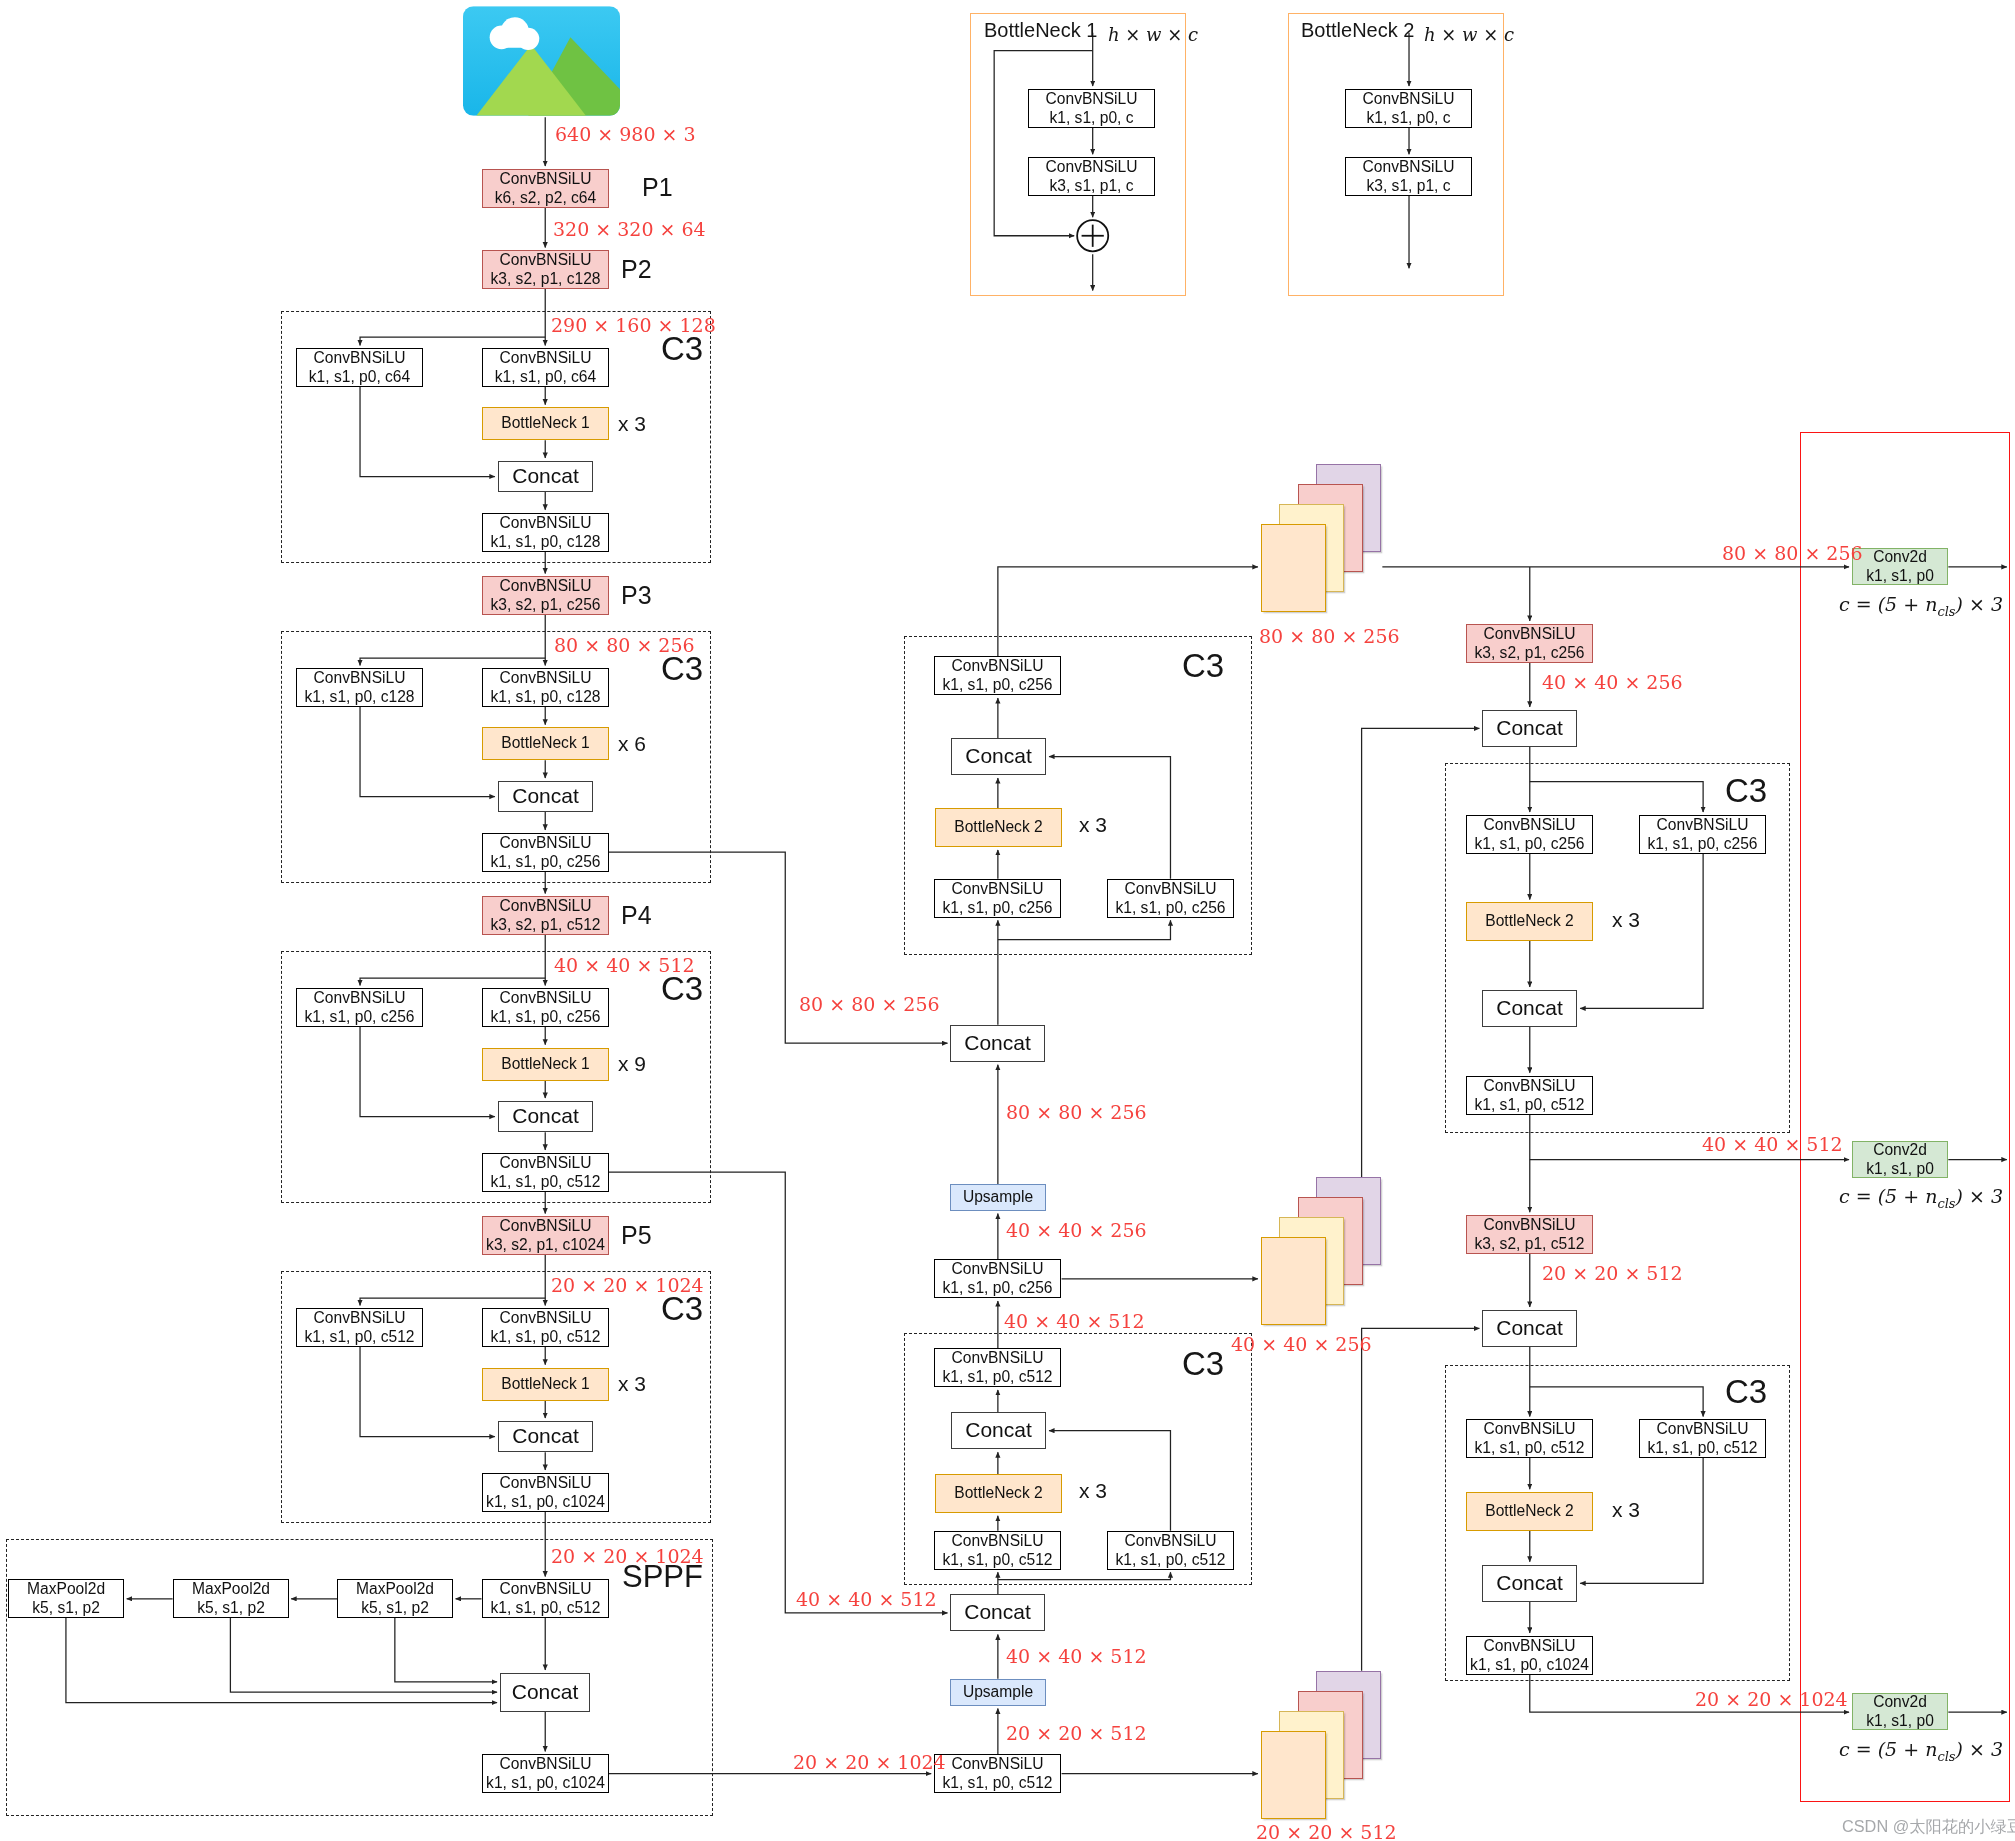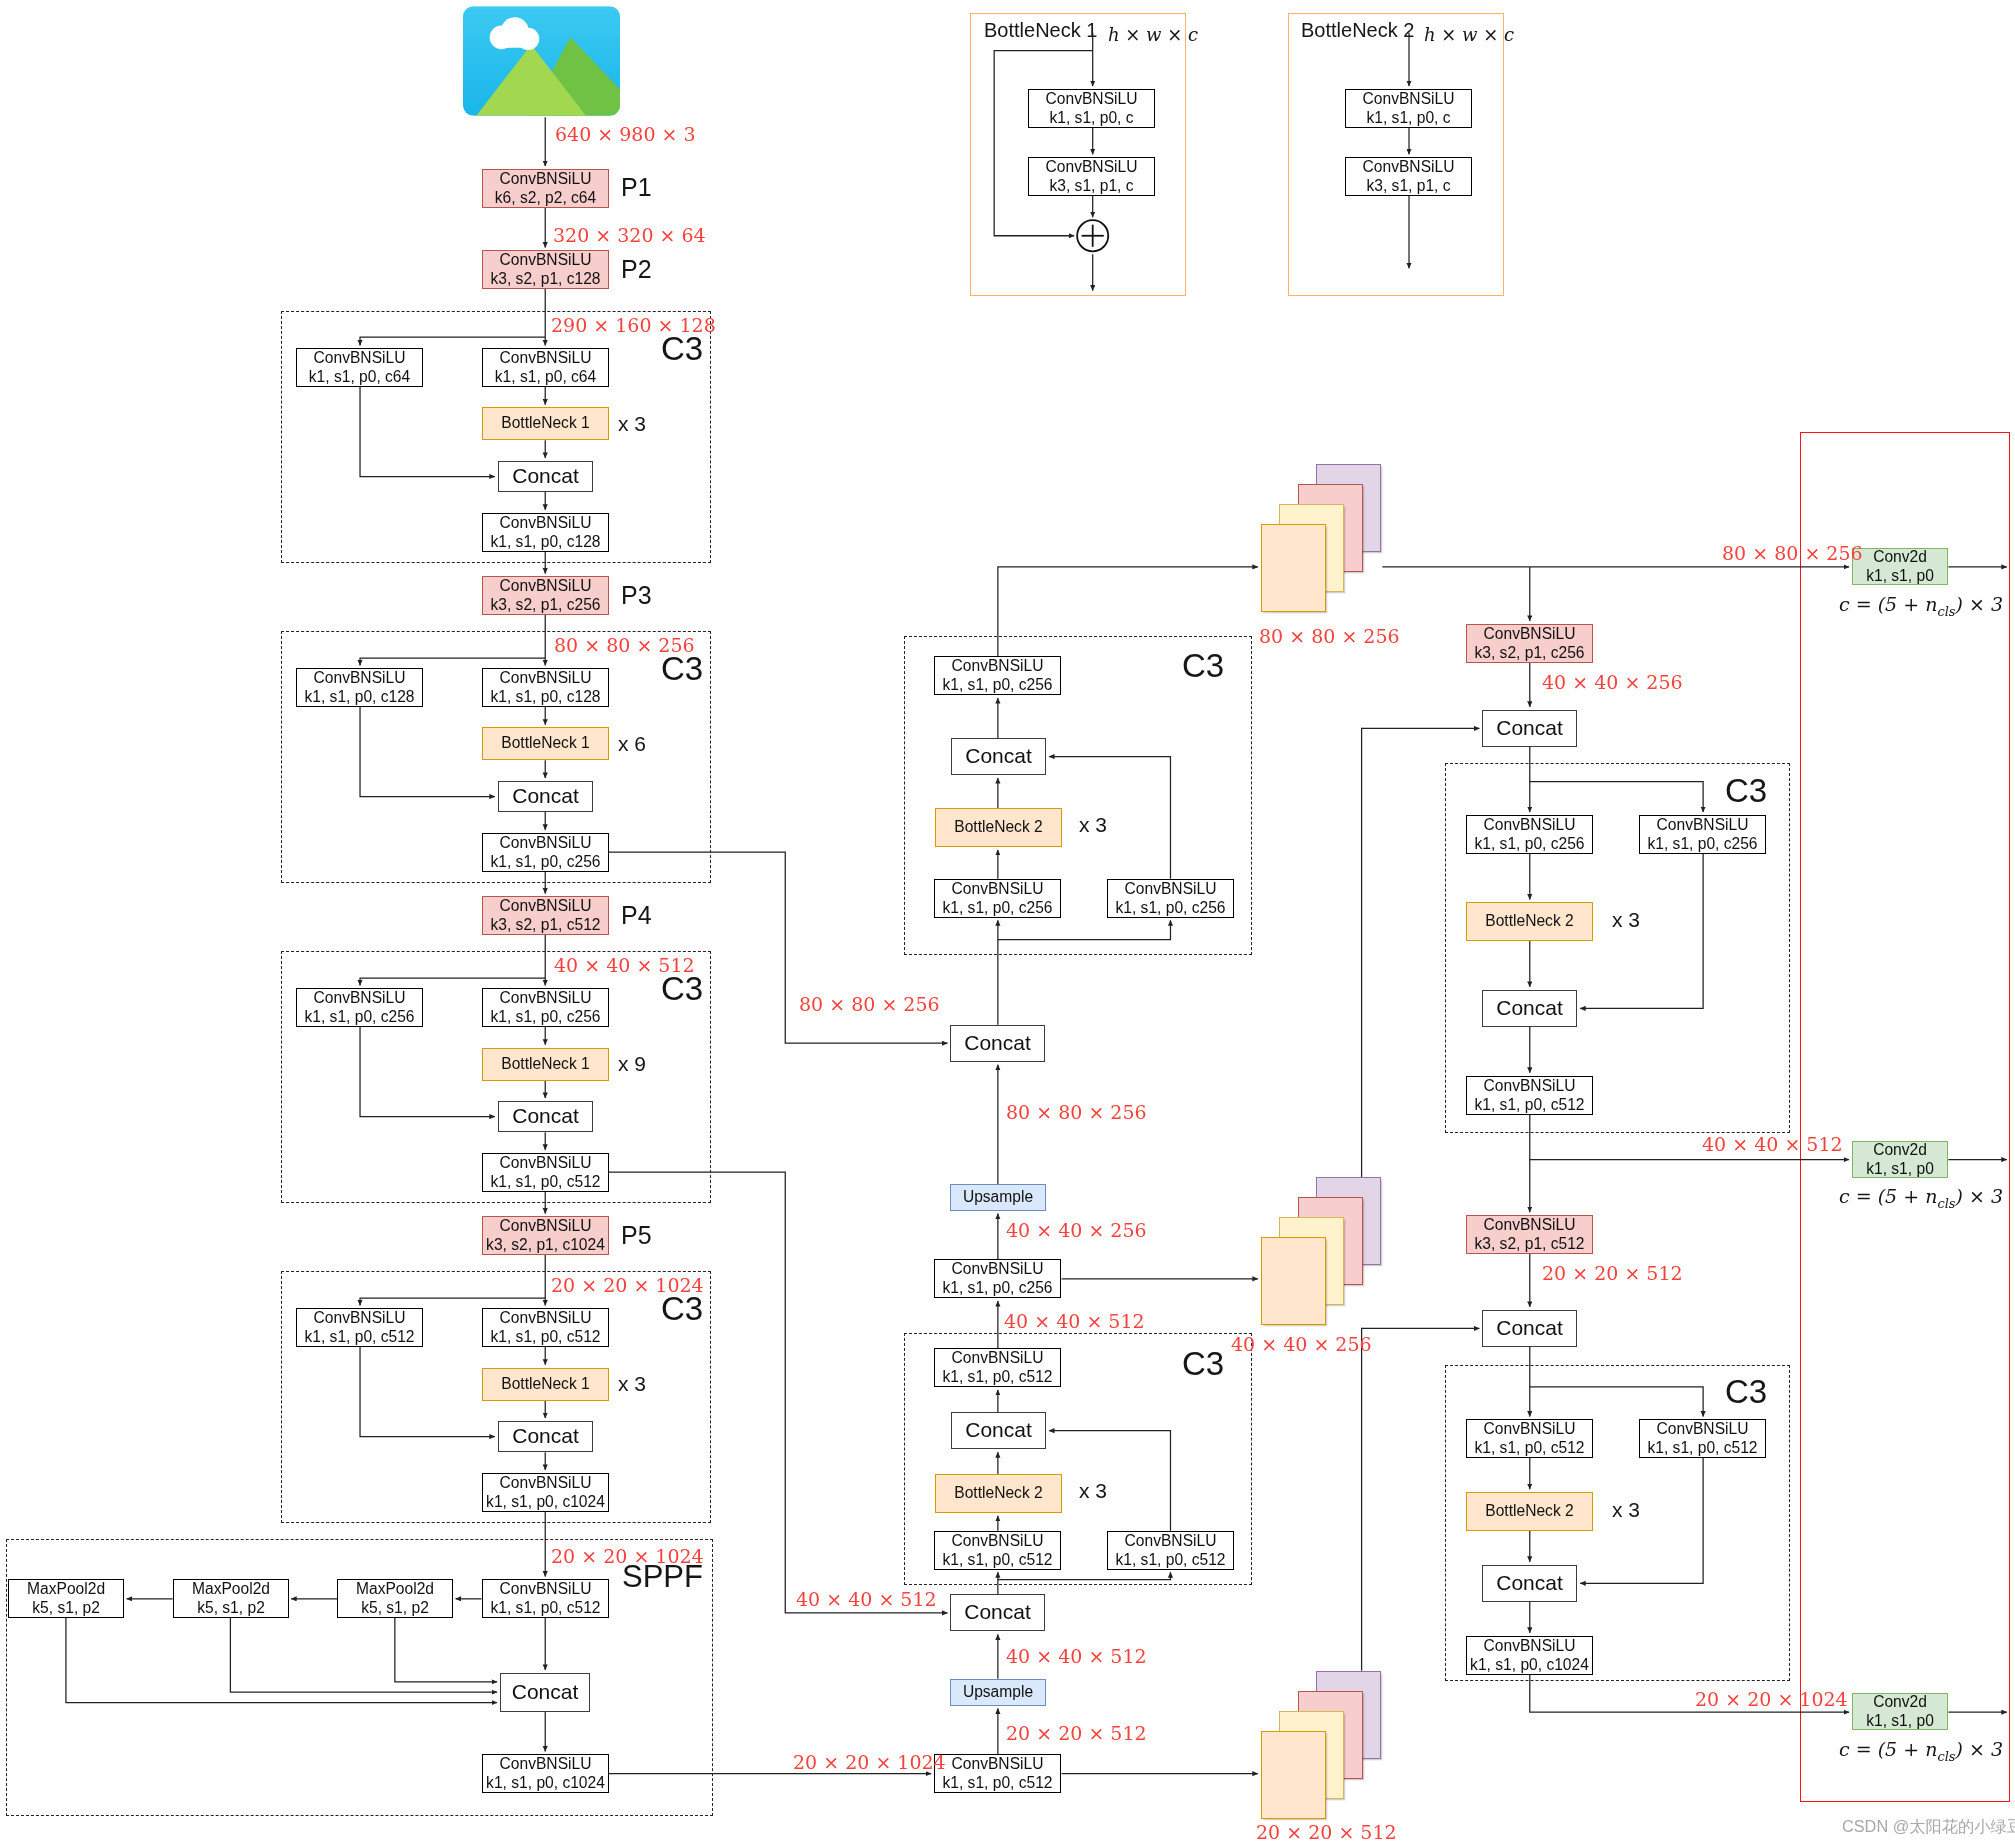--- a/index.html
+++ b/index.html
@@ -450,21 +450,21 @@
     </div>
     <div class="node white" style="left: 1345px; top: 89px; width: 127px; height: 39px;">
       <span class="l1">ConvBNSiLU</span>
       <span class="l2">k1, s1, p0, c</span>
     </div>
     <div class="node white" style="left: 1345px; top: 157px; width: 127px; height: 39px;">
       <span class="l1">ConvBNSiLU</span>
       <span class="l2">k3, s1, p1, c</span>
     </div>
     <div class="rlabel" style="left: 555px; top: 123px;">640 × 980 × 3</div>
-    <div class="rlabel" style="left: 553px; top: 218px; margin-top: 6px;">320 × 320 × 64</div>
+    <div class="rlabel" style="left: 553px; top: 218px;">320 × 320 × 64</div>
     <div class="rlabel" style="left: 551px; top: 314px;">290 × 160 × 128</div>
     <div class="rlabel" style="left: 554px; top: 634px;">80 × 80 × 256</div>
     <div class="rlabel" style="left: 554px; top: 954px;">40 × 40 × 512</div>
     <div class="rlabel" style="left: 551px; top: 1274px;">20 × 20 × 1024</div>
     <div class="rlabel" style="left: 551px; top: 1545px;">20 × 20 × 1024</div>
     <div class="rlabel" style="left: 799px; top: 993px;">80 × 80 × 256</div>
     <div class="rlabel" style="left: 796px; top: 1588px;">40 × 40 × 512</div>
     <div class="rlabel" style="left: 793px; top: 1751px;">20 × 20 × 1024</div>
     <div class="rlabel" style="left: 1006px; top: 1101px;">80 × 80 × 256</div>
     <div class="rlabel" style="left: 1006px; top: 1219px;">40 × 40 × 256</div>
@@ -472,21 +472,21 @@
     <div class="rlabel" style="left: 1006px; top: 1645px;">40 × 40 × 512</div>
     <div class="rlabel" style="left: 1006px; top: 1722px;">20 × 20 × 512</div>
     <div class="rlabel" style="left: 1259px; top: 625px;">80 × 80 × 256</div>
     <div class="rlabel" style="left: 1231px; top: 1333px;">40 × 40 × 256</div>
     <div class="rlabel" style="left: 1256px; top: 1821px;">20 × 20 × 512</div>
     <div class="rlabel" style="left: 1542px; top: 671px;">40 × 40 × 256</div>
     <div class="rlabel" style="left: 1542px; top: 1262px;">20 × 20 × 512</div>
     <div class="rlabel" style="left: 1722px; top: 542px;">80 × 80 × 256</div>
     <div class="rlabel" style="left: 1702px; top: 1133px;">40 × 40 × 512</div>
     <div class="rlabel" style="left: 1695px; top: 1688px;">20 × 20 × 1024</div>
-    <div class="tlabel stage" style="left: 621px; top: 173px;">P1</div>
+    <div class="tlabel stage" style="left: 642px; top: 173px;">P1</div>
     <div class="tlabel stage" style="left: 621px; top: 255px;">P2</div>
     <div class="tlabel stage" style="left: 621px; top: 581px;">P3</div>
     <div class="tlabel stage" style="left: 621px; top: 901px;">P4</div>
     <div class="tlabel stage" style="left: 621px; top: 1221px;">P5</div>
     <div class="tlabel c3" style="left: 661px; top: 330px;">C3</div>
     <div class="tlabel c3" style="left: 661px; top: 650px;">C3</div>
     <div class="tlabel c3" style="left: 661px; top: 970px;">C3</div>
     <div class="tlabel c3" style="left: 661px; top: 1290px;">C3</div>
     <div class="tlabel c3" style="left: 1182px; top: 647px;">C3</div>
     <div class="tlabel c3" style="left: 1182px; top: 1345px;">C3</div>

